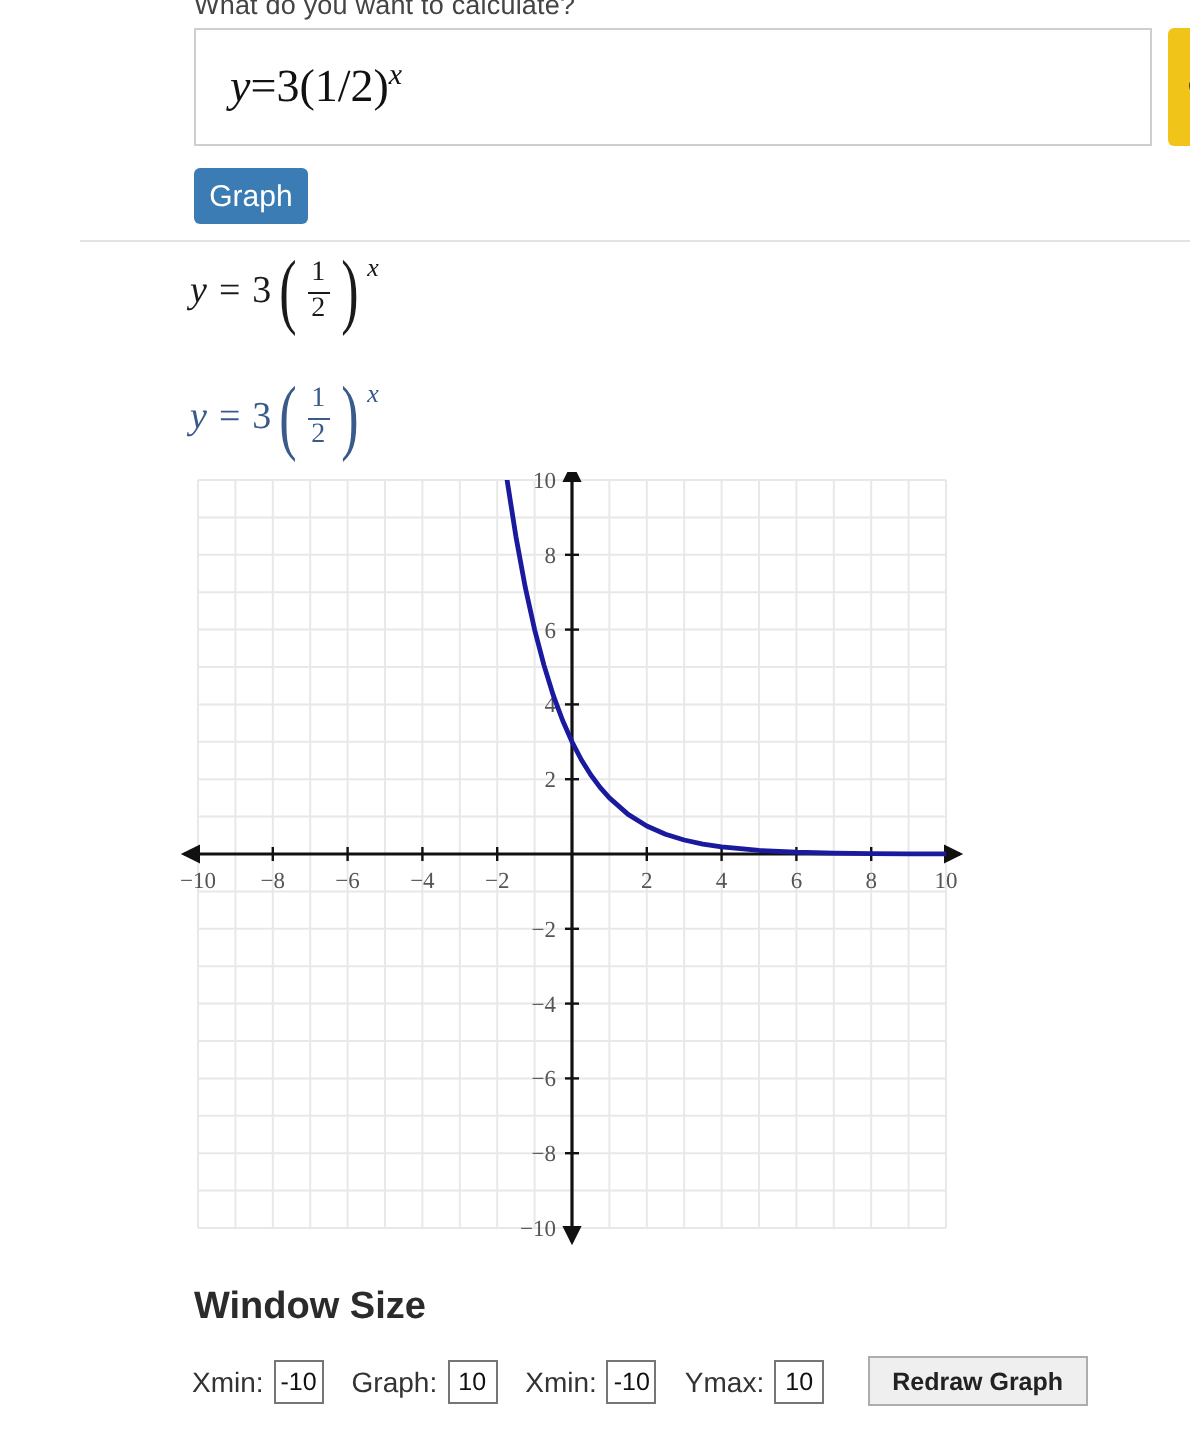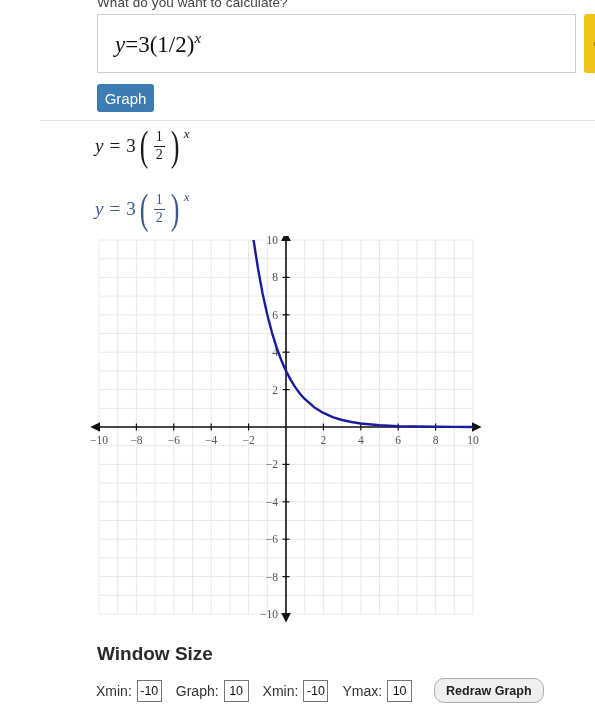--- a/index.html
+++ b/index.html
@@ -110,21 +110,21 @@
     width: 25px; height: 22px;
     border: 1px solid #767676; background: #ffffff;
     font-size: 12.5px; color: #111111;
     text-align: center;
     font-family: "Liberation Sans", sans-serif;
   }
   .redraw-btn {
     margin-left: 8px;
     height: 25px; padding: 0 11px;
     background: #efefef;
-    border: 1px solid #adadad; border-radius: 10px;
+    border: 1px solid #adadad; border-radius: 0;
     font-size: 12.5px; font-weight: bold; color: #222222;
     cursor: pointer;
     font-family: "Liberation Sans", sans-serif;
   }
   .tick-text {
     font-family: "Liberation Serif", serif;
     font-size: 11.5px; fill: #555555;
   }
 </style>
 </head>

